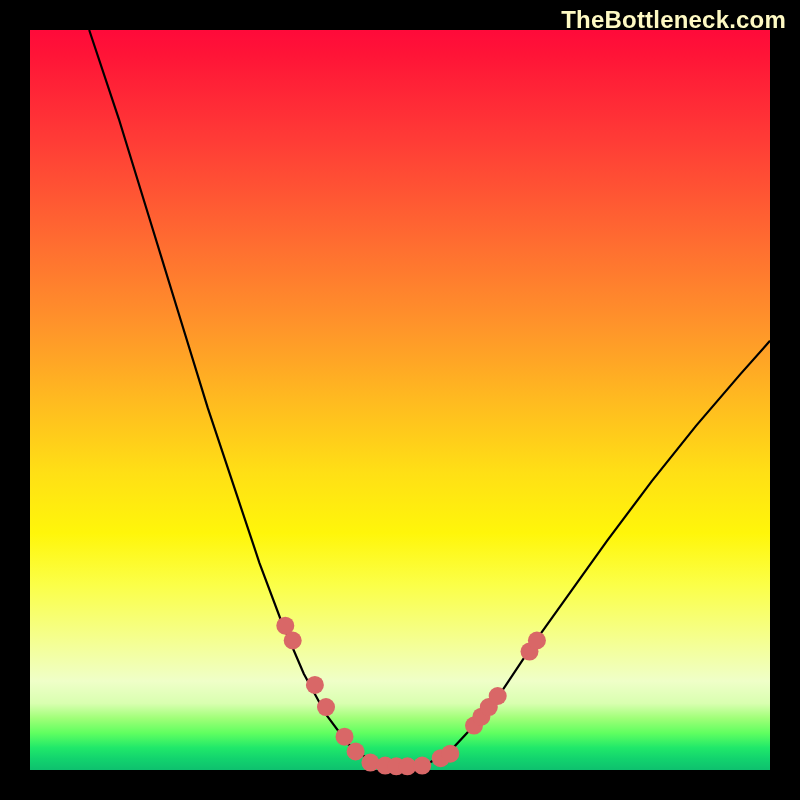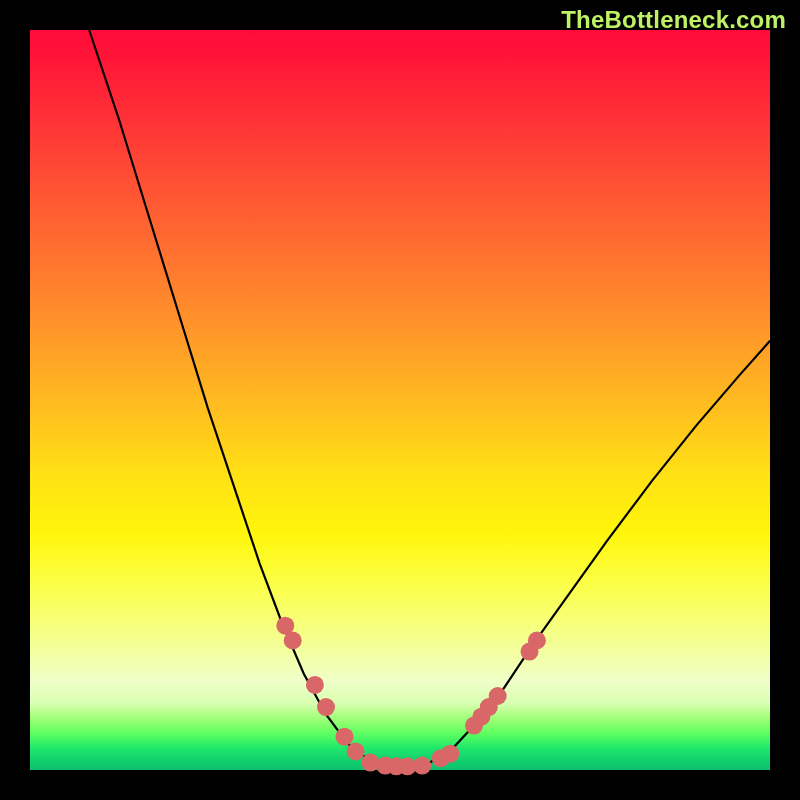--- a/index.html
+++ b/index.html
@@ -43,21 +43,21 @@
       #12d36e 98.5%,
       #0ec06e 100%
     );
   }
   .watermark {
     position: absolute;
     top: 6px;
     right: 14px;
     font-size: 24px;
     font-weight: 600;
-    color: #bef264;
+    color: #fef9c3;
     letter-spacing: 0.2px;
     user-select: none;
   }
   svg.curve {
     position: absolute;
     left: 0;
     top: 0;
     width: 740px;
     height: 740px;
     overflow: visible;

